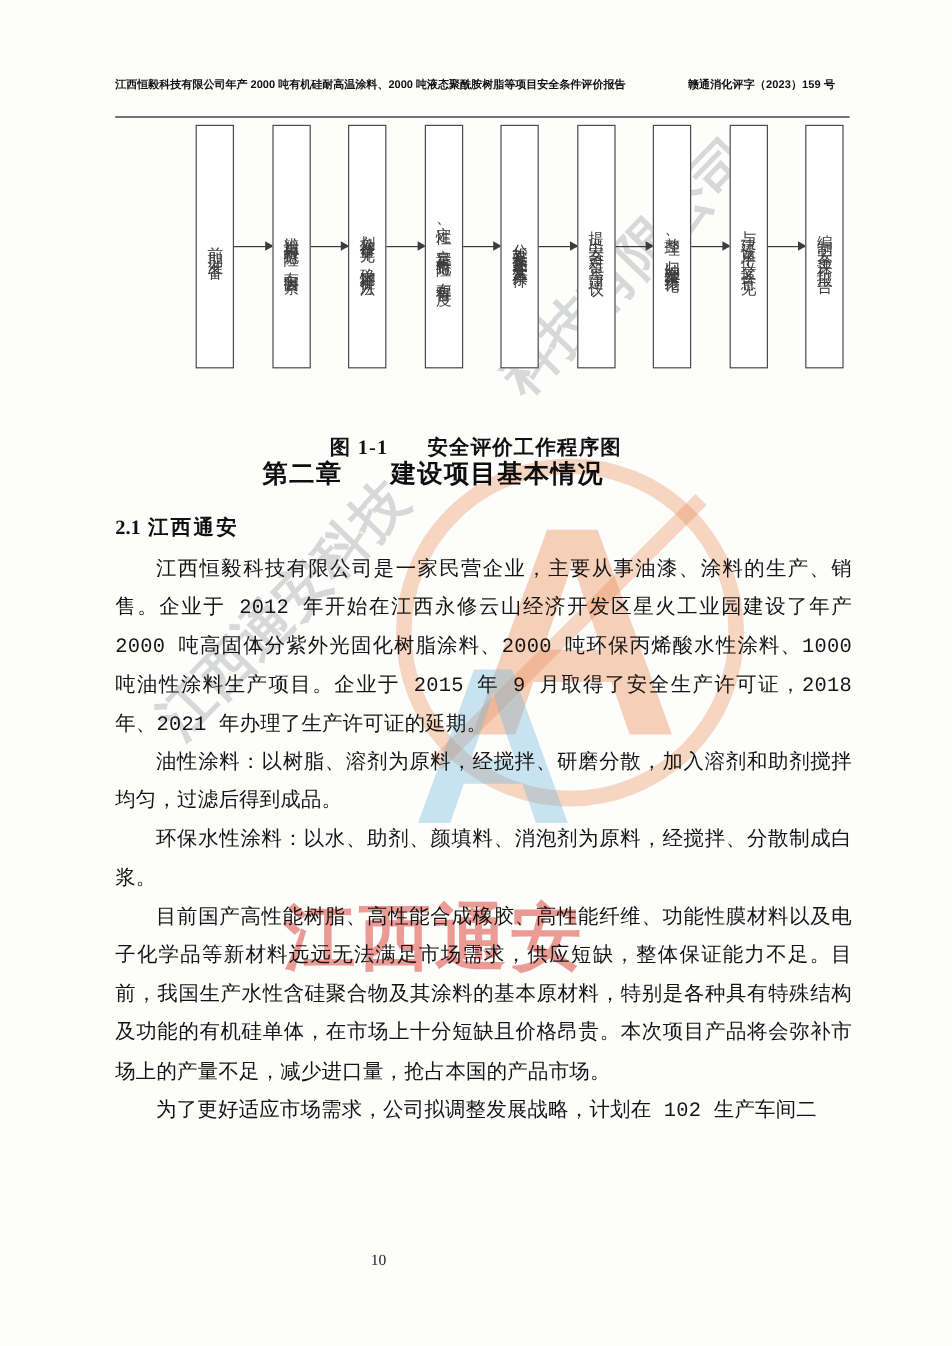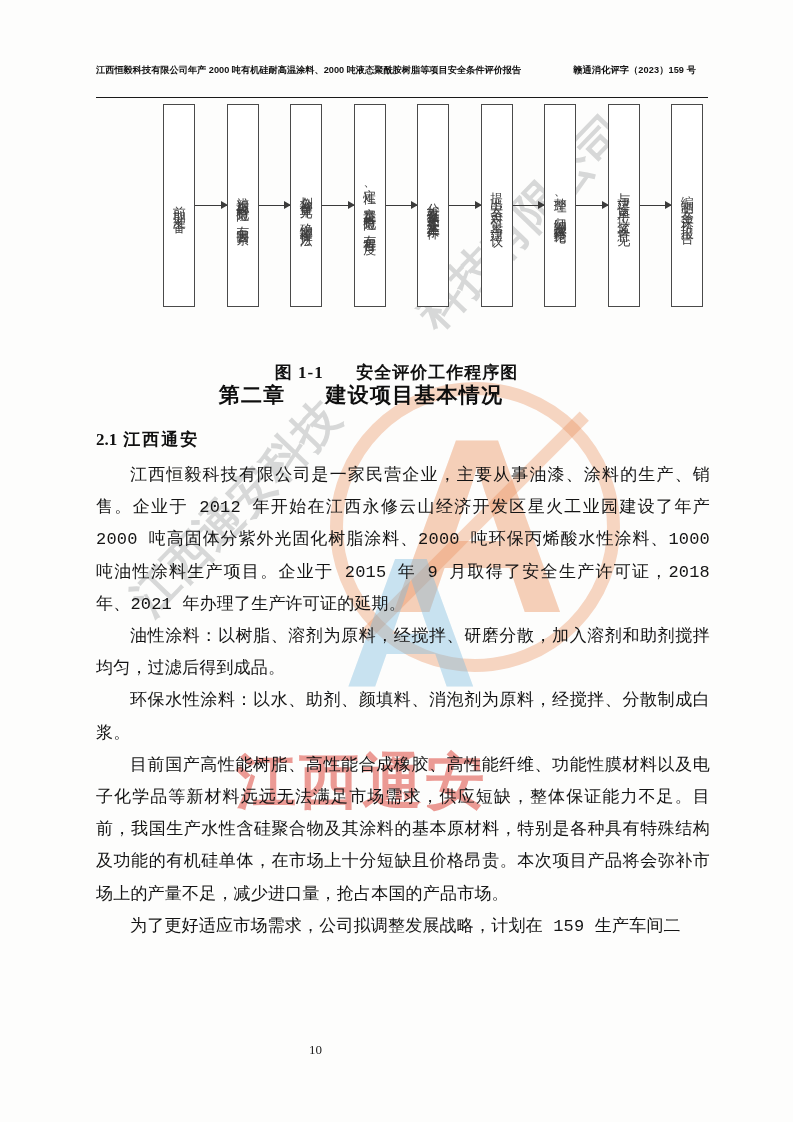--- a/index.html
+++ b/index.html
@@ -343,19 +343,19 @@
 
     <div class="section-heading">
       <span class="num">2.1</span><span>江西通安</span>
     </div>
 
     <div class="body-text">
       <p>江西恒毅科技有限公司是一家民营企业，主要从事油漆、涂料的生产、销售。企业于 2012 年开始在江西永修云山经济开发区星火工业园建设了年产 2000 吨高固体分紫外光固化树脂涂料、2000 吨环保丙烯酸水性涂料、1000 吨油性涂料生产项目。企业于 2015 年 9 月取得了安全生产许可证，2018 年、2021 年办理了生产许可证的延期。</p>
       <p>油性涂料：以树脂、溶剂为原料，经搅拌、研磨分散，加入溶剂和助剂搅拌均匀，过滤后得到成品。</p>
       <p>环保水性涂料：以水、助剂、颜填料、消泡剂为原料，经搅拌、分散制成白浆。</p>
       <p>目前国产高性能树脂、高性能合成橡胶、高性能纤维、功能性膜材料以及电子化学品等新材料远远无法满足市场需求，供应短缺，整体保证能力不足。目前，我国生产水性含硅聚合物及其涂料的基本原材料，特别是各种具有特殊结构及功能的有机硅单体，在市场上十分短缺且价格昂贵。本次项目产品将会弥补市场上的产量不足，减少进口量，抢占本国的产品市场。</p>
-      <p>为了更好适应市场需求，公司拟调整发展战略，计划在 159 生产车间二</p>
+      <p>为了更好适应市场需求，公司拟调整发展战略，计划在 102 生产车间二</p>
     </div>
 
     <div class="page-number">10</div>
 
   </div>
 </div>
 
 </body></html>

